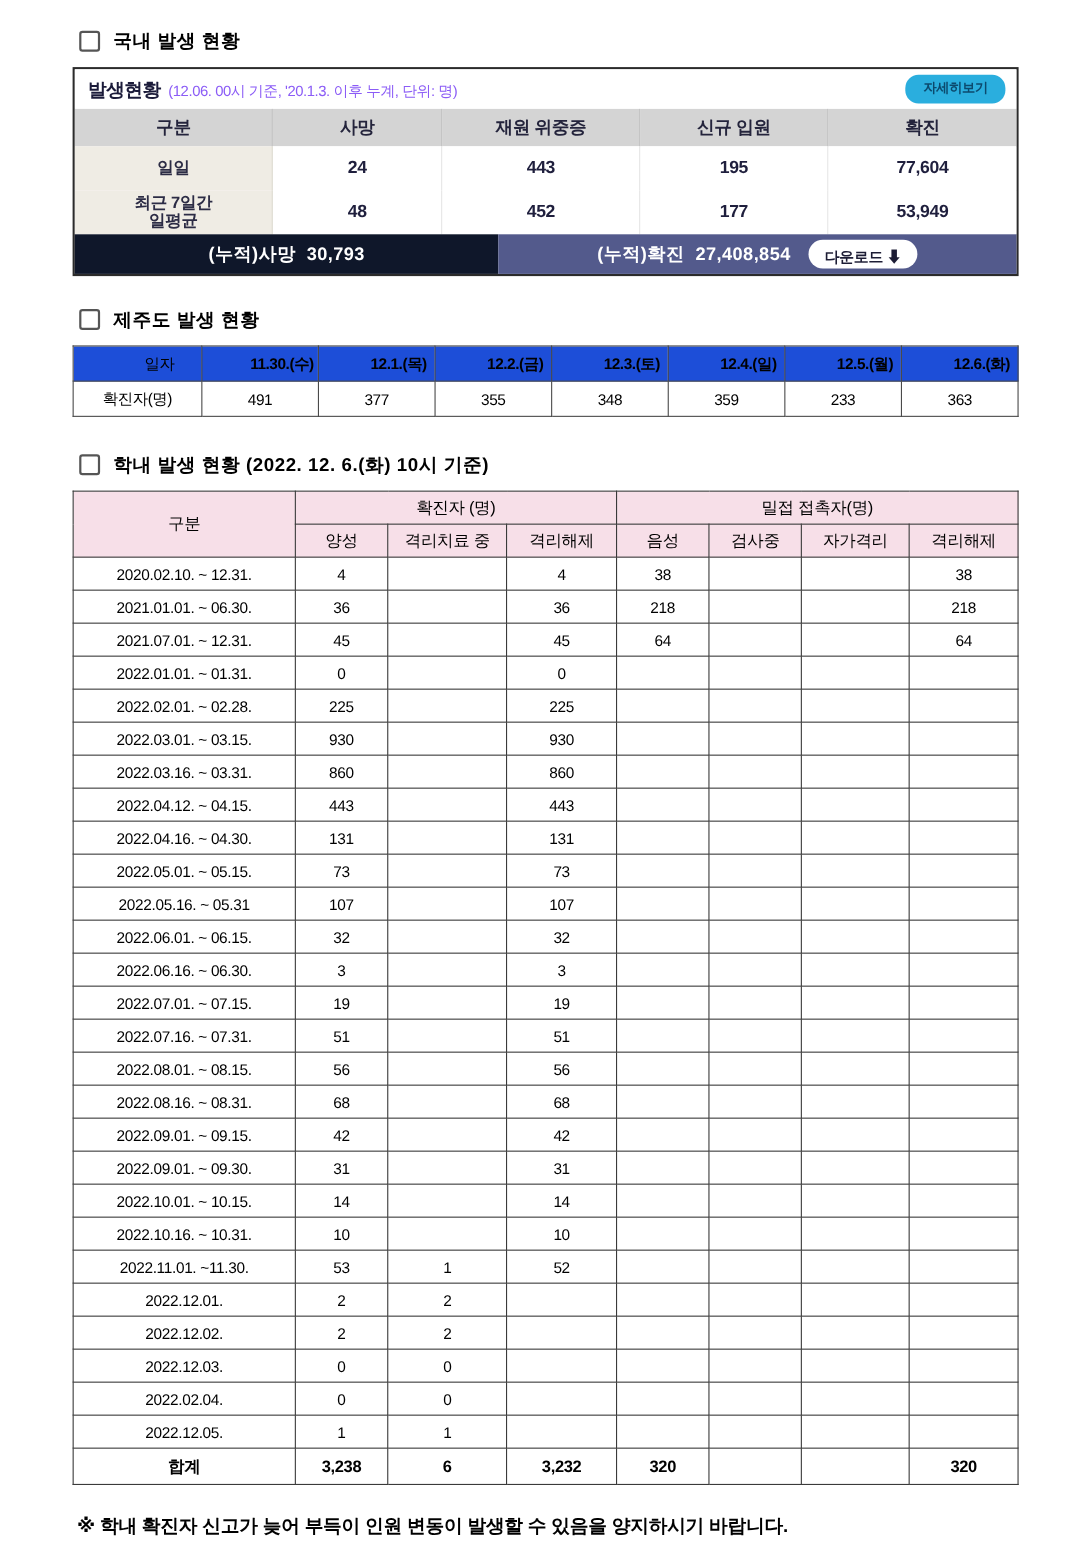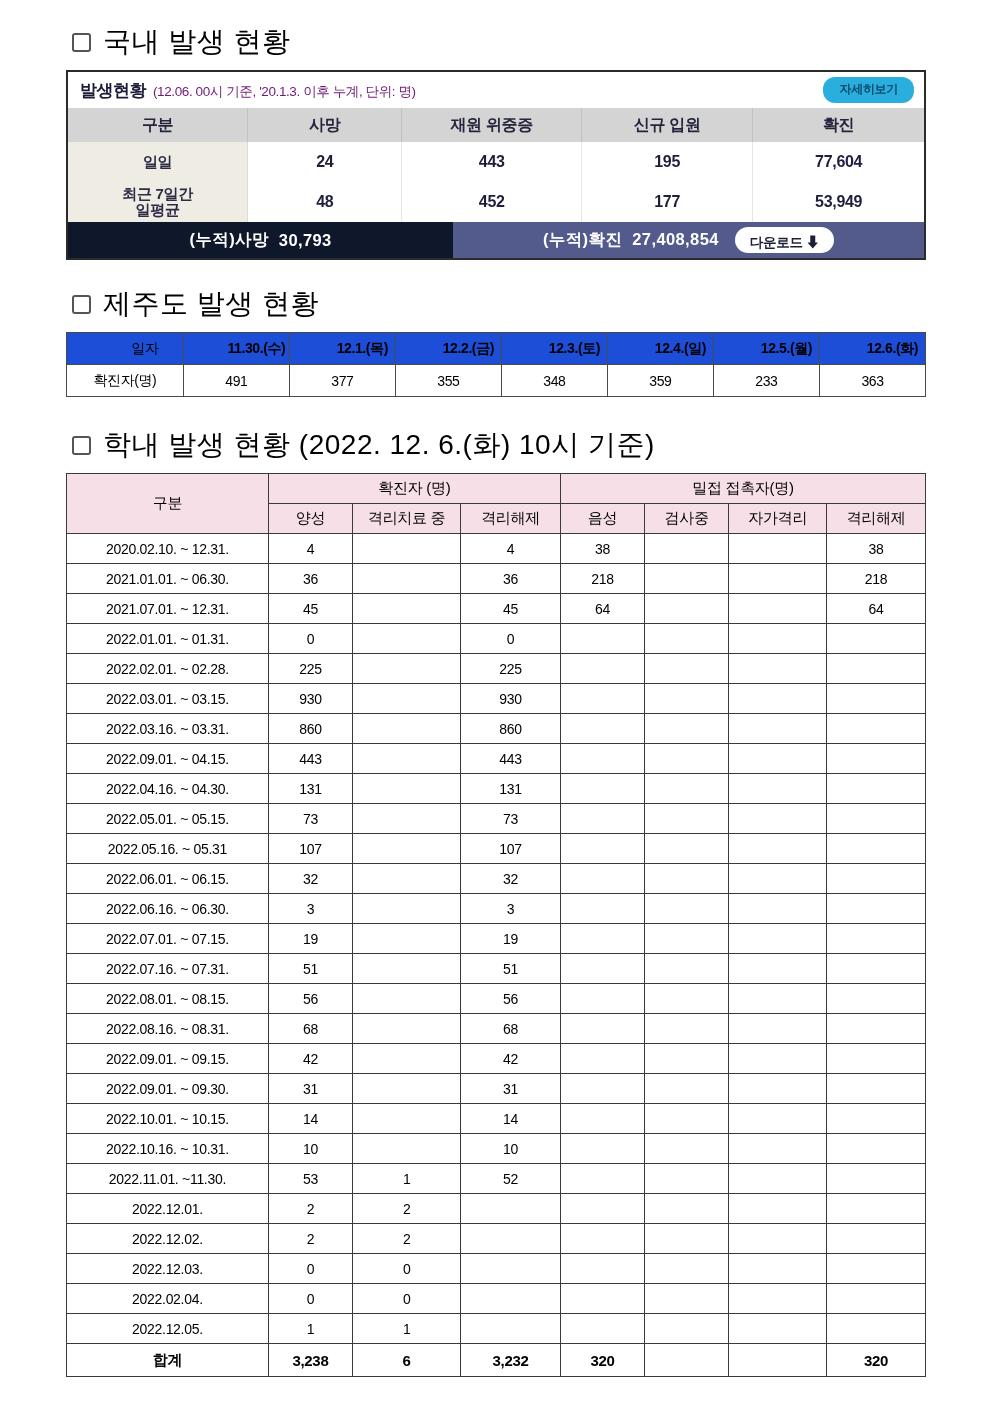--- a/index.html
+++ b/index.html
@@ -31,22 +31,22 @@
   .chk {
     width: 15px;
     height: 15px;
     border: 2px solid #555;
     border-radius: 3px;
     background: #fff;
     flex: none;
     display: block;
   }
   .section-title {
-    font-size: 28px;
-    font-weight: normal;
+    font-size: 17px;
+    font-weight: bold;
     letter-spacing: 0.5px;
     line-height: 1;
     white-space: nowrap;
   }
 
   
   .kdca-card {
     width: 860px;
     border: 2px solid #2b2b2b;
     background: #ffffff;
@@ -68,21 +68,21 @@
     justify-content: space-between;
   }
   .kdca-title {
     font-size: 17px;
     font-weight: bold;
     color: #1b1b3a;
     letter-spacing: -0.5px;
   }
   .kdca-sub {
     font-size: 13.5px;
-    color: #701a75;
+    color: #8b5cf6;
     letter-spacing: -0.4px;
   }
   .btn-detail {
     background: #2aaede;
     color: #0c4a6e;
     font-size: 12px;
     font-weight: bold;
     letter-spacing: -0.3px;
     border-radius: 12px;
     padding: 4px 16px 5px;
@@ -436,21 +436,21 @@
           <td class="period">2022.03.16. ~ 03.31.</td>
           <td>860</td>
           <td></td>
           <td>860</td>
           <td></td>
           <td></td>
           <td></td>
           <td></td>
         </tr>
         <tr>
-          <td class="period">2022.09.01. ~ 04.15.</td>
+          <td class="period">2022.04.12. ~ 04.15.</td>
           <td>443</td>
           <td></td>
           <td>443</td>
           <td></td>
           <td></td>
           <td></td>
           <td></td>
         </tr>
         <tr>
           <td class="period">2022.04.16. ~ 04.30.</td>

